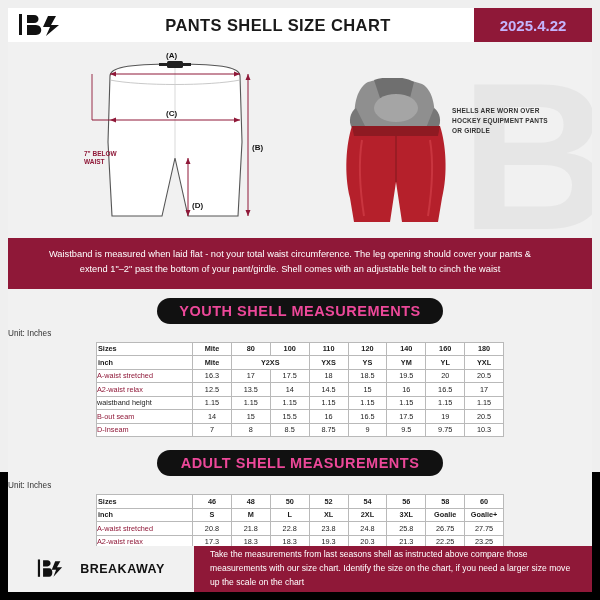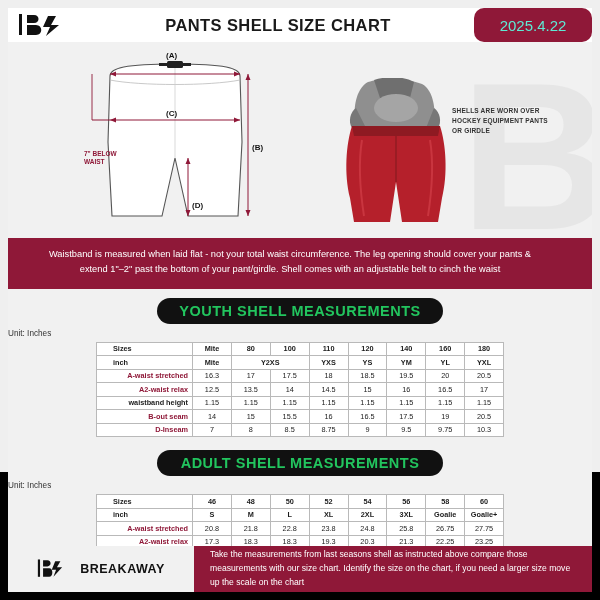--- a/index.html
+++ b/index.html
@@ -36,23 +36,23 @@
   .hdr-logo svg { display:block; }
   .hdr-title {
     flex: 1;
     display: flex; align-items: center; justify-content: center;
     font-size: 16.5px; font-weight: bold; letter-spacing: .4px;
     color: #1a1a1a;
   }
   .hdr-date {
     width: 118px;
     background: #8f1838;
-    color: #5eead4;
+    color: #c4b5fd;
     display: flex; align-items: center; justify-content: center;
-    font-size: 15px; font-weight: normal; border-radius: 10px;
+    font-size: 15px; font-weight: bold;
   }
 
   
   .diagram {
     position: relative;
     height: 196px;
     background: #f1f1f1;
   }
   .wm {
     position: absolute; right: -20px; top: 10px;
@@ -81,21 +81,21 @@
     padding: 9px 58px 11px 38px;
     text-align: center;
     font-size: 9.3px; line-height: 1.65;
   }
 
   
   .section-wrap { position: relative; padding: 9px 0 4px 0; background: #f1f1f1; }
   .section-title {
     margin: 0 auto;
     width: 286px; height: 26px;
-    background: #111; color: #22c55e;
+    background: #111; color: #ec4899;
     border-radius: 13px;
     display: flex; align-items: center; justify-content: center;
     font-size: 14.5px; font-weight: bold; letter-spacing: .5px;
   }
   .unit {
     text-align: left;
     font-size: 8.2px; color: #333;
     padding: 5px 0 4px 0;
   }
 
@@ -104,29 +104,29 @@
   table { width: 100%; border-collapse: collapse; table-layout: fixed; }
   th, td {
     border: 1px solid #b9b9b9;
     height: 13.5px;
     font-size: 7.3px;
     text-align: center;
     color: #1c1c1c;
     background: #fff;
   }
   td.rowlabel {
-    text-align: right;
+    text-align: left;
     padding-right: 4px;
-    font-weight: bold;
+    font-weight: normal;
     width: 96px;
   }
   td.rowlabel .lbl-red { color: #8f1838; }
   td.rowlabel .lbl-dark { color: #1c1c1c; }
   tr.head td, tr.head th { font-weight: bold; }
-  tr.head td.rowlabel { text-align: left; padding-left: 16px; }
+  tr.head td.rowlabel { text-align: left; padding-left: 1px; }
 
   
   .footer {
     position: absolute; left: 0; bottom: 0;
     width: 584px; height: 46px;
     display: flex;
   }
   .footer-left {
     width: 186px; background: #f1f1f1;
     display: flex; align-items: center; justify-content: center;

